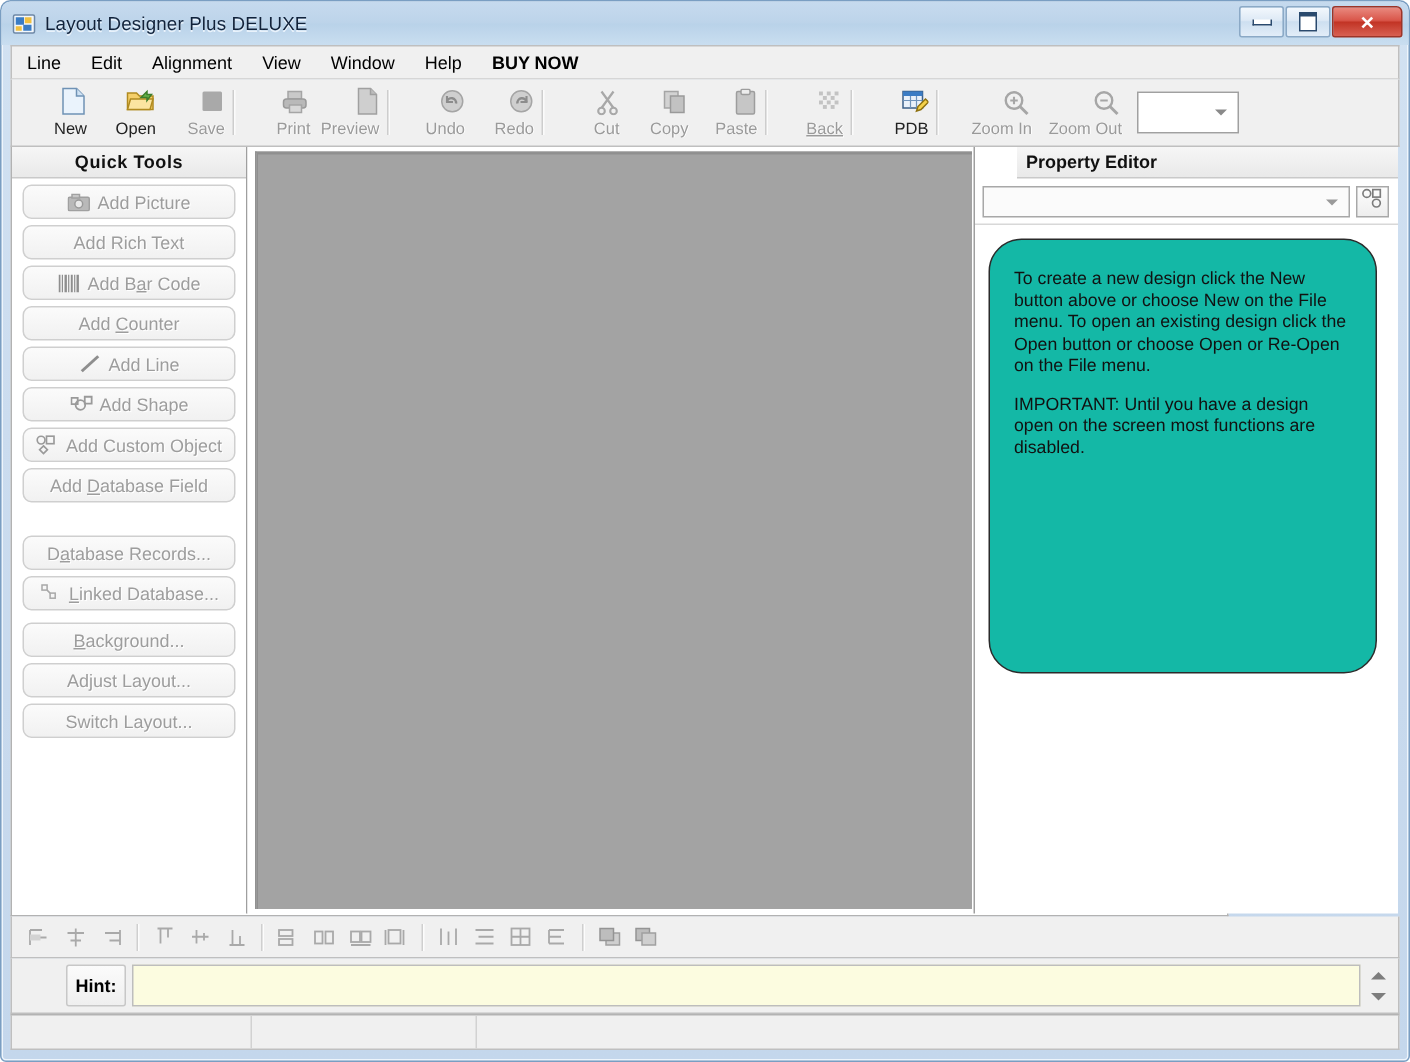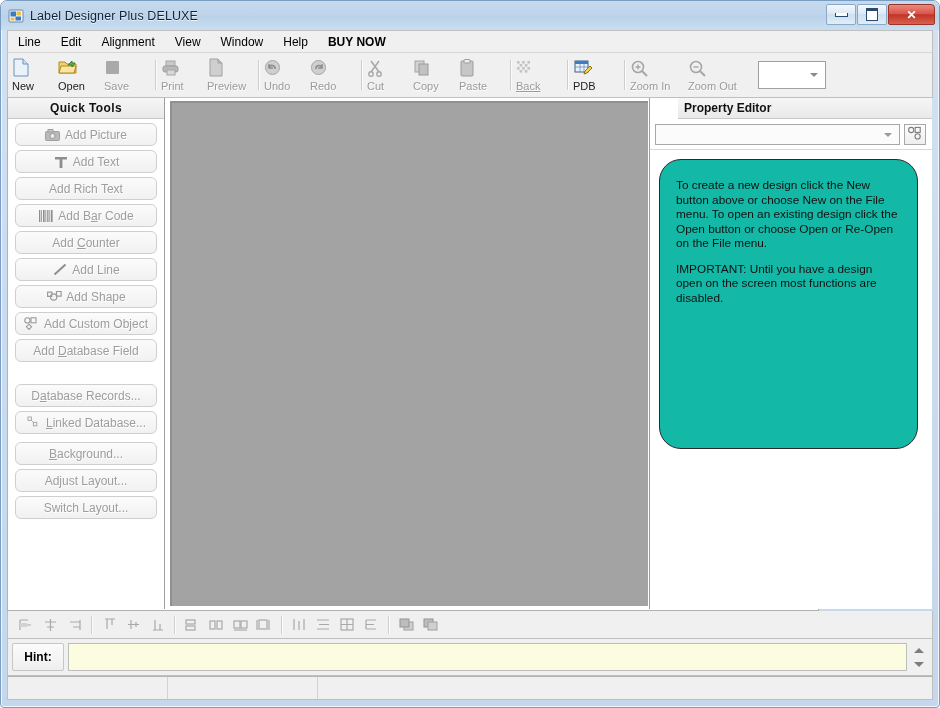--- a/index.html
+++ b/index.html
@@ -67,21 +67,21 @@
   
   #toolbar {
     position: absolute; left: 6px; top: 52px; width: 926px; height: 45px;
     background: #f0f0f0;
     border: 1px solid #bfbfbf; border-top: none;
     box-sizing: border-box;
     display: flex; align-items: center; padding-left: 4px;
   }
   .tbtn {
     width: 46px; height: 41px; display: flex; flex-direction: column;
-    align-items: flex-start; justify-content: flex-start; padding-top: 3px;
+    align-items: flex-end; justify-content: flex-start; padding-top: 3px;
     box-sizing: border-box;
   }
   .tbtn .ic { height: 20px; display:flex; align-items:center; justify-content:center; }
   .tbtn .lbl { font-size: 11px; color: #222; margin-top: 2px; line-height: 12px; white-space: nowrap;}
   .tbtn.dis .lbl { color: #9a9a9a; text-shadow: 0.6px 0.6px 0 #ffffff; }
   .tsep { width: 1px; height: 30px; background: #cdcdcd; margin: 0 5px; box-shadow: 1px 0 0 #fbfbfb;}
   #tb-combo {
     width: 68px; height: 28px; margin-left: 10px;
     border: 1px solid #a0a0a0; background: #fff;
     display: flex; align-items: center; justify-content: flex-end;
@@ -187,25 +187,25 @@
   .asep { width: 1px; height: 18px; background: #cfcfcf; margin: 0 5px; box-shadow: 1px 0 0 #fcfcfc;}
 
   
   #hintbar {
     position: absolute; left: 6px; top: 638px; width: 926px; height: 37px;
     box-sizing: border-box;
     background: #f0f0f0; border: 1px solid #bfbfbf; border-top: none;
     display: flex; align-items: center; padding: 0 4px;
   }
   #hint-label {
-    width: 52px; height: 28px; margin-right: 4px;
+    width: 40px; height: 28px; margin-right: 4px;
     border: 1px solid #c7c7c7; border-radius: 2px;
     background: linear-gradient(to bottom,#fbfbfb,#efefef);
     display: flex; align-items: center; justify-content: center;
-    font-size: 12px; font-weight: bold; color: #000; box-sizing: border-box;
+    font-size: 12px; font-weight: bold; color: #000; box-sizing: border-box; margin-left: 32px;
   }
   #hint-field {
     flex: 1 1 auto; height: 28px; background: #fcfce0;
     border: 1px solid #bdbdbd; box-sizing: border-box;
     font-size: 12px; color: #333; padding: 5px 6px;
   }
   #hint-spin {
     width: 18px; height: 28px; margin-left: 3px;
     display: flex; flex-direction: column; align-items: center; justify-content: space-around;
     background: #f0f0f0;
@@ -234,21 +234,21 @@
   <div id="titlebar">
     <span id="app-icon">
       <svg width="16" height="16" viewBox="0 0 16 16">
         <rect x="1" y="2" width="14" height="12" rx="1" fill="#f2f7fc" stroke="#6d88a6"></rect>
         <rect x="2.5" y="3.5" width="5.5" height="5" fill="#3a7cc4"></rect>
         <rect x="8.5" y="3.5" width="4.5" height="4" fill="#f0c040"></rect>
         <rect x="2.5" y="9.5" width="4" height="3" fill="#f0c040"></rect>
         <rect x="7.5" y="8.5" width="5.5" height="4" fill="#3a7cc4"></rect>
       </svg>
     </span>
-    <span id="title-text">Label Designer Plus DELUXE</span>
+    <span id="title-text">Layout Designer Plus DELUXE</span>
 
     <div class="wbtns">
       <div class="wbtn">
         <i class="glyph-min"></i>
       </div>
       <div class="wbtn">
         <i class="glyph-max"></i>
       </div>
       <div class="wbtn close">
         <span>✕</span>
@@ -453,28 +453,20 @@
         <span class="sic">
           <svg width="15" height="12" viewBox="0 0 15 12">
             <rect x="0.5" y="2.5" width="14" height="9" rx="1" fill="#b9b9b9" stroke="#a0a0a0"></rect>
             <rect x="3" y="0.5" width="5" height="2.5" fill="#c6c6c6" stroke="#a0a0a0"></rect>
             <circle cx="7.5" cy="7" r="2.6" fill="#e9e9e9" stroke="#9a9a9a"></circle>
           </svg>
         </span>
         <span>Add Picture</span>
       </div>
 
-      <div class="sbtn">
-        <span class="sic">
-          <svg width="14" height="14" viewBox="0 0 14 14">
-            <path d="M1 2h12v2.4h-4.6V13H5.6V4.4H1z" fill="#8e8e8e"></path>
-          </svg>
-        </span>
-        <span>Add Text</span>
-      </div>
 
       <div class="sbtn">
         <span>Add Rich Text</span>
       </div>
 
       <div class="sbtn">
         <span class="sic">
           <svg width="15" height="12" viewBox="0 0 15 12">
             <g fill="#8e8e8e">
               <rect x="0" y="0" width="1.3" height="12"></rect>

